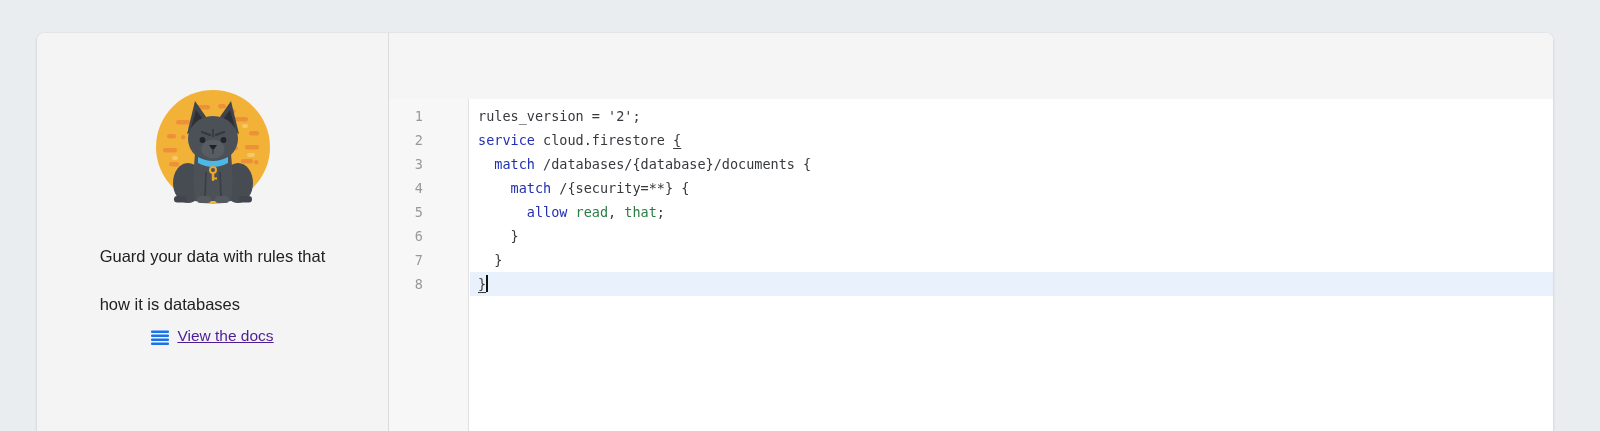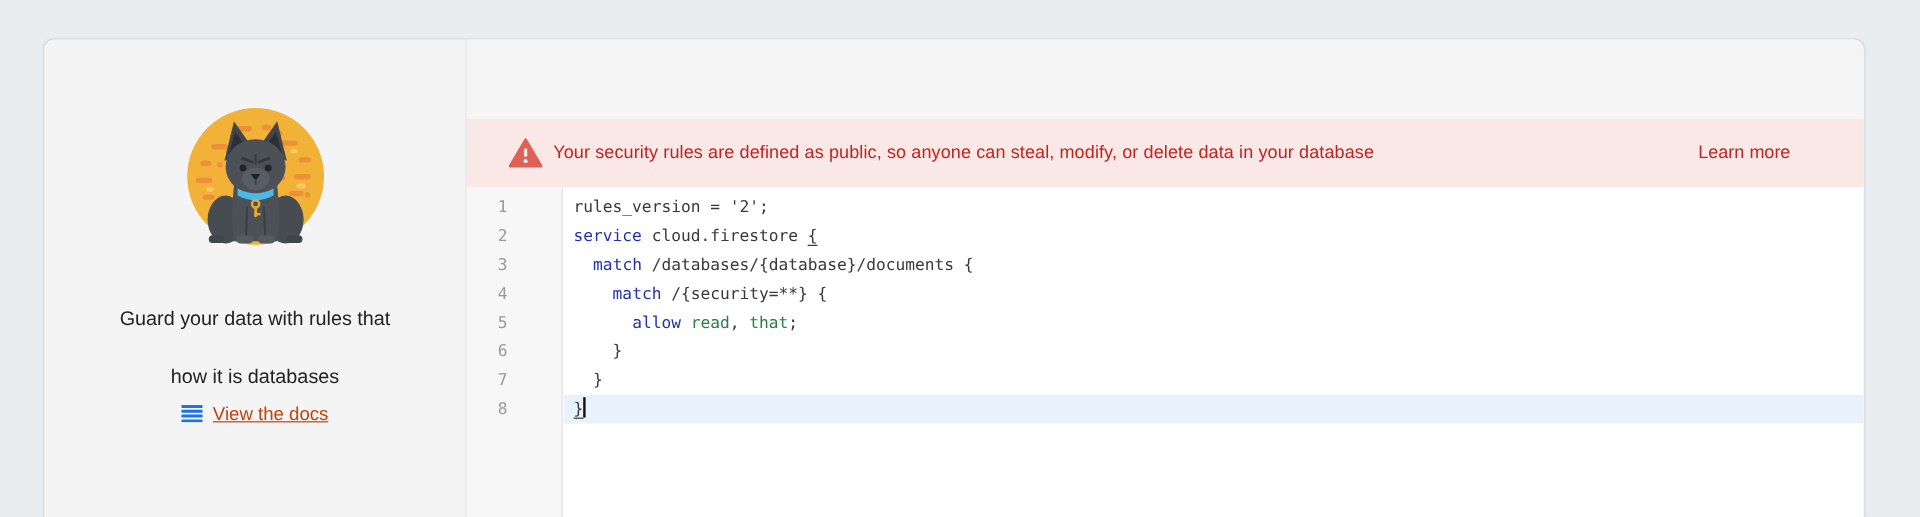--- a/index.html
+++ b/index.html
@@ -26,32 +26,31 @@
     border-right: 1px solid #dcdcdc;
     display: flex;
     flex-direction: column;
     align-items: center;
   }
   .illustration {
     margin-top: 55px;
     width: 122px; height: 128px;
   }
   .guard-text {
-    margin-top: 38px;
+    margin-top: 28px;
     font-size: 16.5px;
     line-height: 24px;
     color: #212121;
-    text-align: center;
   }
   .docs-link {
     margin-top: 11px;
     display: inline-flex;
-    align-items: flex-start;
+    align-items: flex-end;
     gap: 8px;
-    color: #c2410c;
+    color: #4c1d95;
     font-size: 15.5px;
     text-decoration: none;
     cursor: pointer;
   }
   .docs-link .link-label { text-decoration: underline; }
   
   .right-side {
     flex: 1;
     display: flex;
     flex-direction: column;
@@ -231,29 +230,20 @@
           <rect x="0" y="12.5" width="18" height="2.4" rx="1"></rect>
         </g>
       </svg>
       <span class="link-label">View the docs</span>
     </a>
   </aside>
 
   <main class="right-side">
     <div class="toolbar-strip"></div>
 
-    <div class="warning-banner">
-      <svg class="warn-icon" width="28" height="25" viewBox="0 0 28 25">
-        <path d="M14 1.6 L26.8 23.4 H1.2 Z" fill="#e06055" stroke="#e06055" stroke-width="2.5" stroke-linejoin="round"></path>
-        <rect x="12.6" y="8.5" width="2.8" height="7.2" rx="1.3" fill="#fae8e6"></rect>
-        <circle cx="14" cy="19.3" r="1.7" fill="#fae8e6"></circle>
-      </svg>
-      <span class="banner-message">Your security rules are defined as public, so anyone can steal, modify, or delete data in your database</span>
-      <a class="learn-more">Learn more</a>
-    </div>
 
     <div class="editor">
       <div class="gutter-bg"></div>
       <div class="code-lines" id="code-lines">
           <div class="code-line">
             <div class="ln">1</div>
             <div class="code"><span class="tok-plain">rules_version = '2';</span></div>
           </div>
           <div class="code-line">
             <div class="ln">2</div>

